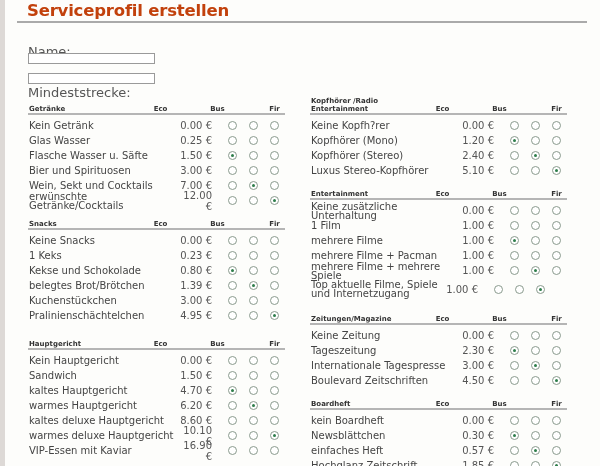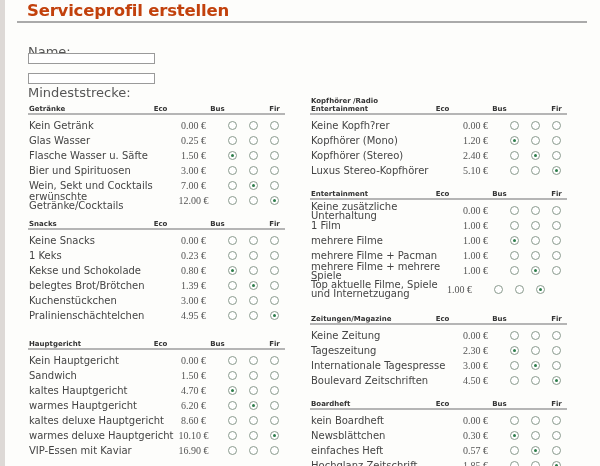--- a/index.html
+++ b/index.html
@@ -44,21 +44,21 @@
   }
   .section-head .sh-title { flex: 1; padding-left: 1px; }
   .section-head .col { width: 21px; text-align: center; }
   .row {
     display: flex; align-items: center;
     height: 15px;
     font-size: 10px; color: #444;
   }
   .row.tall { height: 22px; }
   .row .label { flex: 1; padding-left: 1px; line-height: 9px; }
-  .row .price { width: 37px; text-align: center; padding-right: 10px; color: #555; font-family: Liberation Serif, serif; }
+  .row .price { width: 37px; text-align: right; padding-right: 10px; color: #555; }
   .row .cell { width: 21px; display: flex; justify-content: center; }
   .radio {
     width: 7px; height: 7px; border-radius: 50%;
     border: 1px solid #8a9a8e; background: #fff;
     position: relative; display: inline-block;
   }
   .radio.on::after {
     content: ""; position: absolute; left: 2px; top: 2px;
     width: 3px; height: 3px; border-radius: 50%; background: #2e7d4a;
   }

